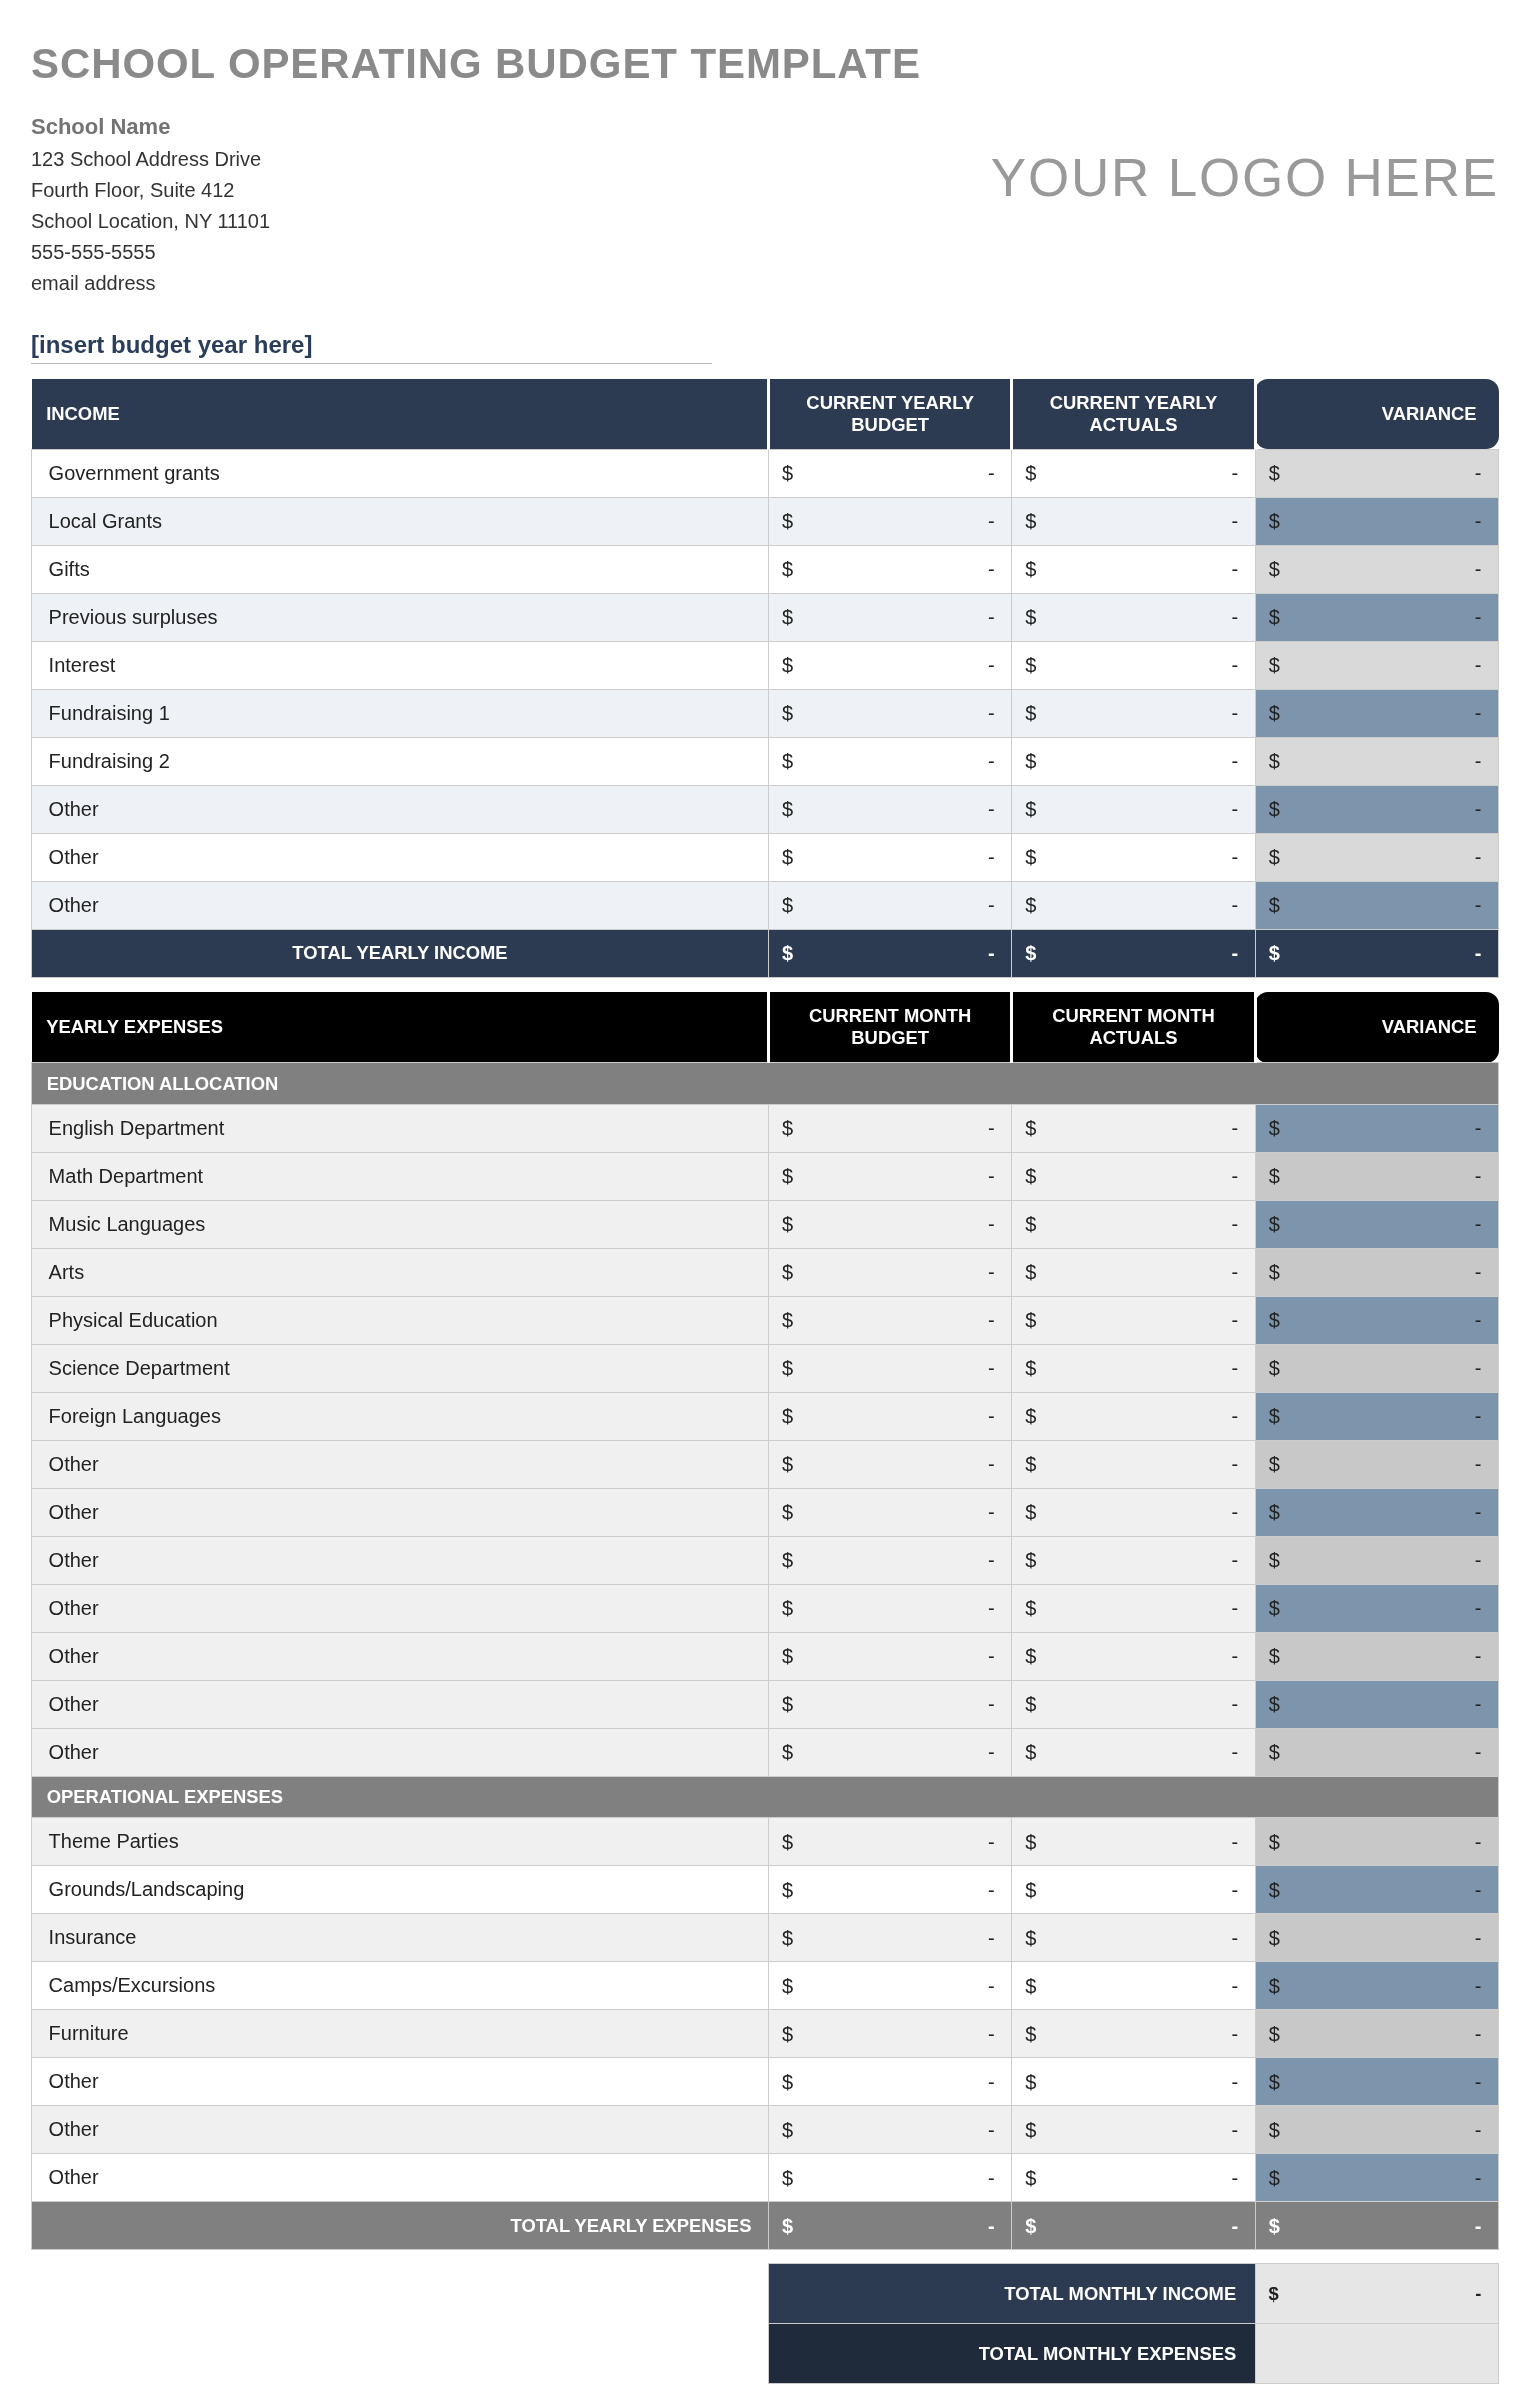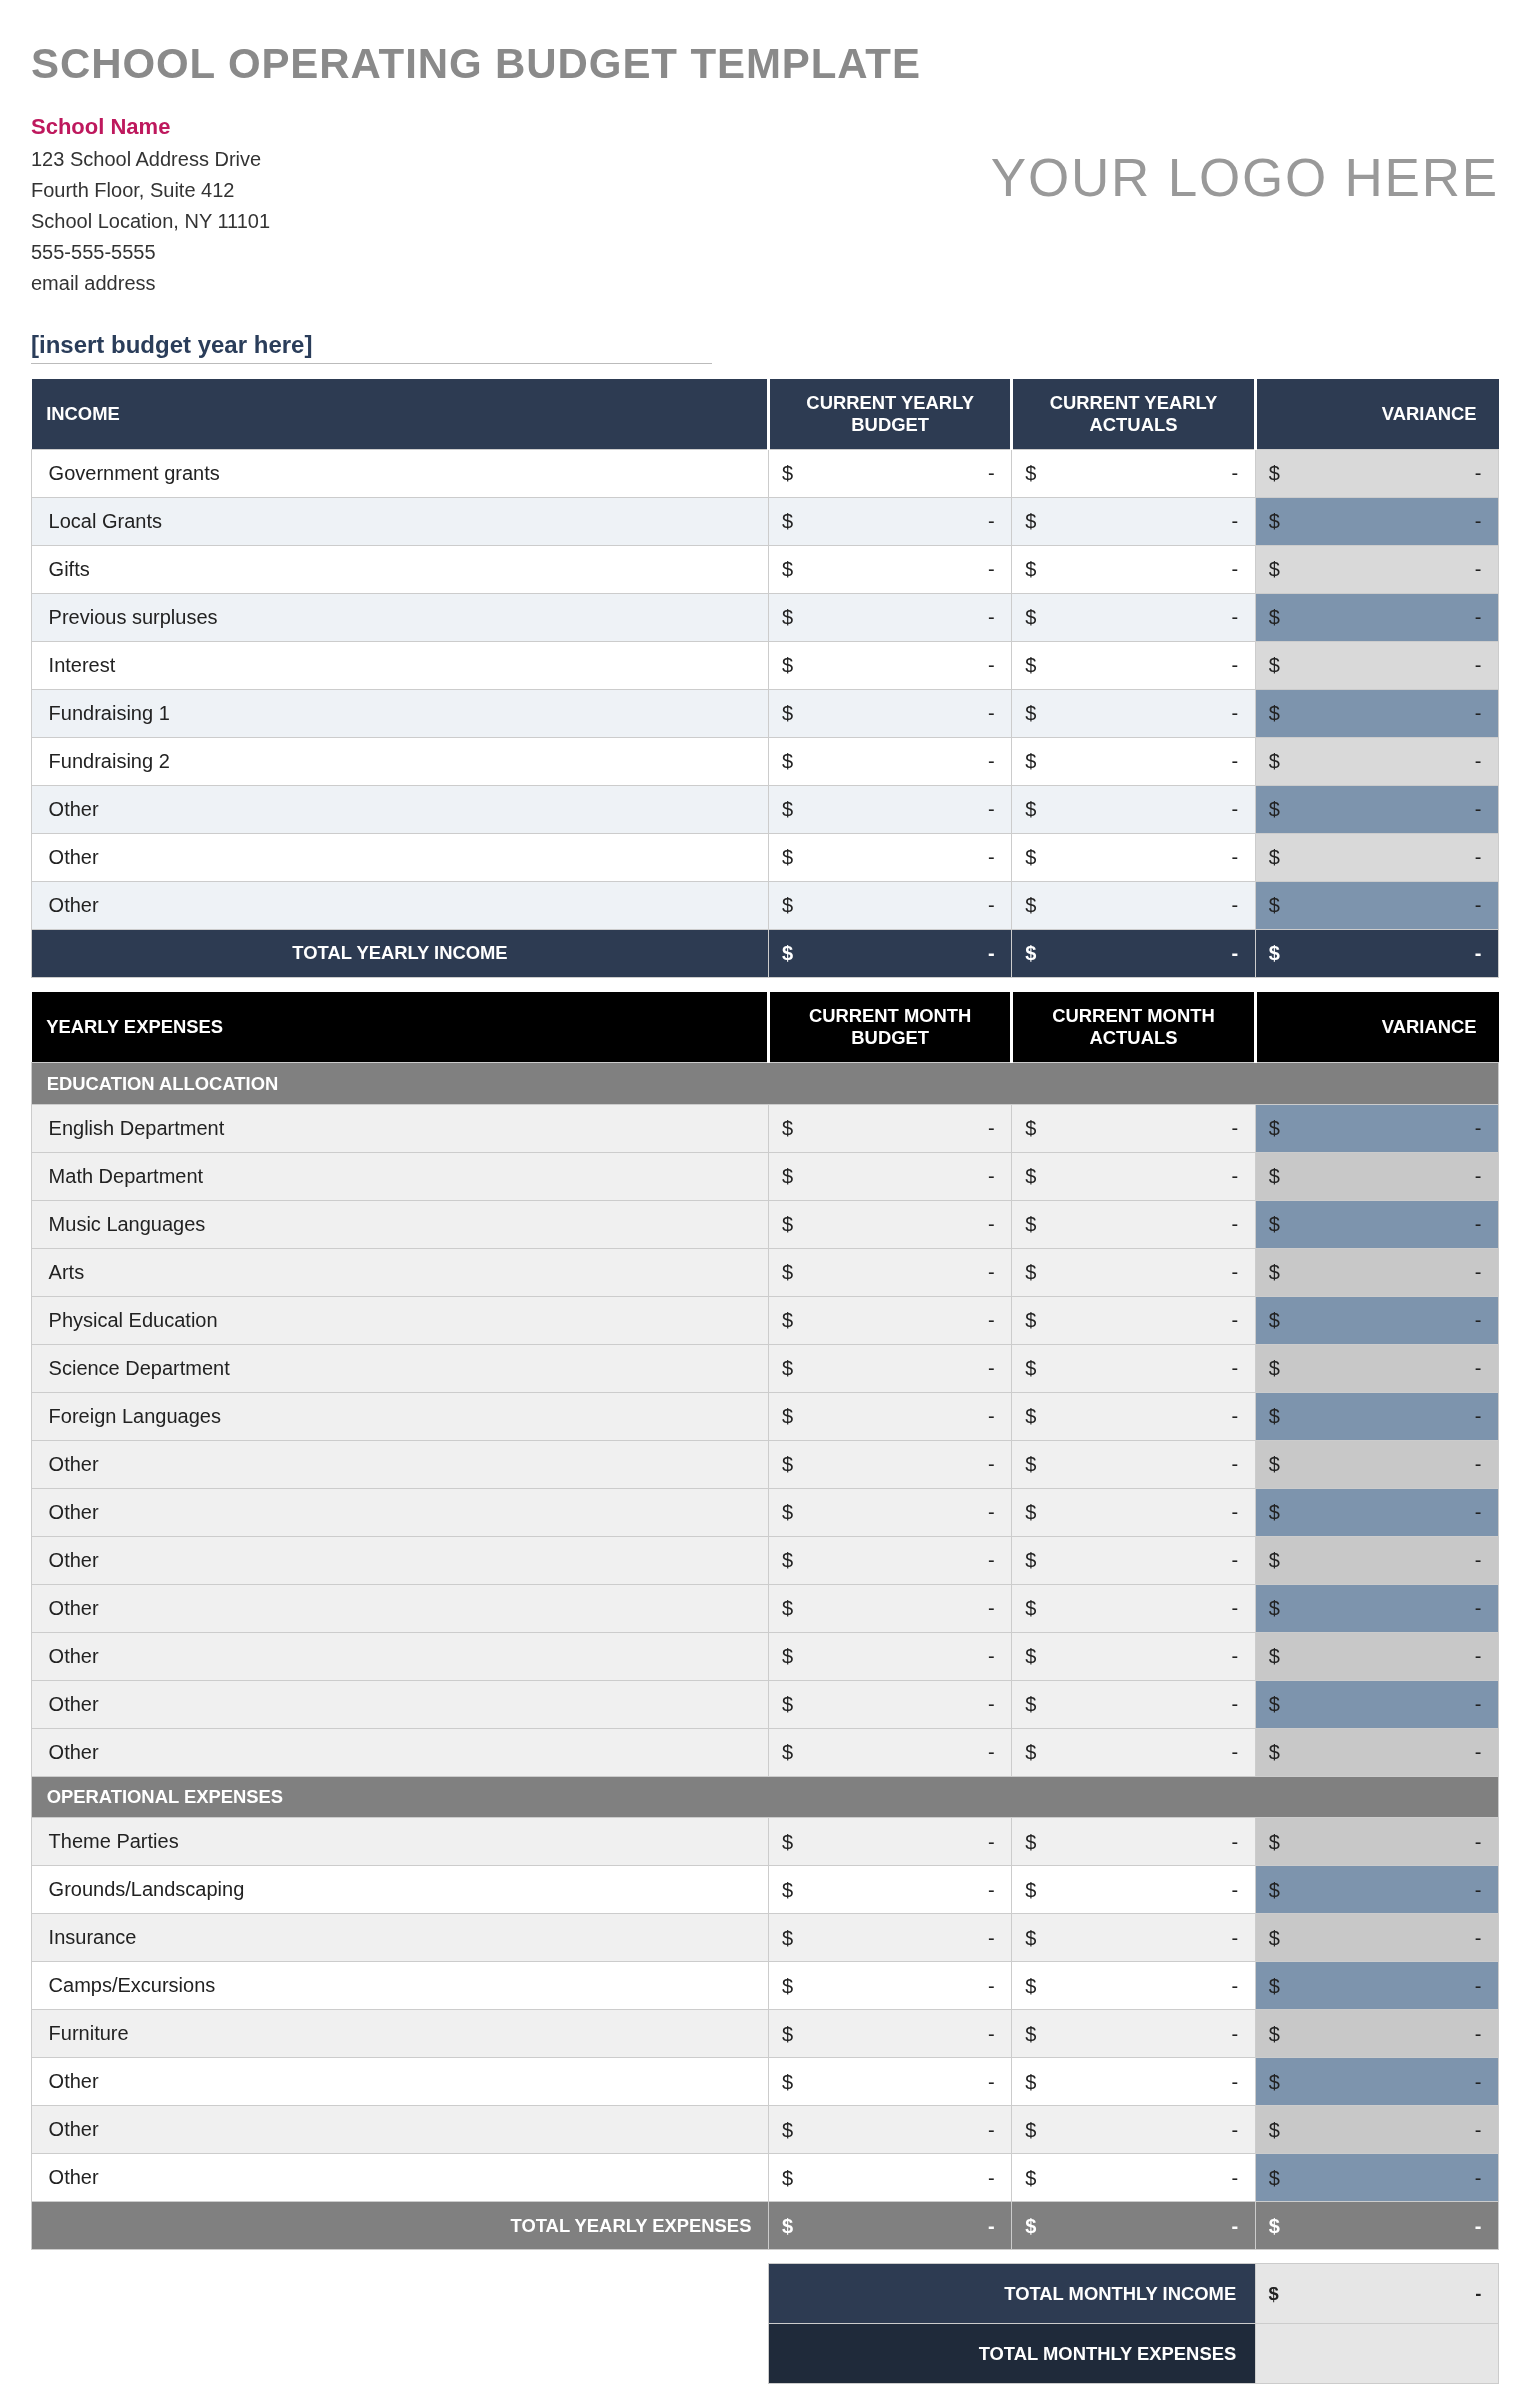--- a/index.html
+++ b/index.html
@@ -13,42 +13,42 @@
   }
   .title {
     font-size: 42px;
     font-weight: bold;
     color: #8a8a8a;
     letter-spacing: 0.9px;
     margin: 9.2px 0 22px 0;
   }
   .header-block { display: flex; justify-content: space-between; align-items: flex-start; }
   .school-info { font-size: 20px; line-height: 1.55; color: #333; }
-  .school-name { font-weight: bold; font-size: 22px; color:#be185d; }
+  .school-name { font-weight: bold; font-size: 22px; color:#737373; }
   .logo-placeholder {
     font-size: 53px;
     color: #999;
     letter-spacing: 1.8px;
     font-weight: 300;
     padding-top: 37px;
   }
   .budget-year {
     margin-top: 32px;
     font-size: 24px;
     font-weight: bold;
     color: #2a3d5a;
     border-bottom: 1.8px solid #bbb;
     width: 681px;
     padding-bottom: 3.7px;
   }
   table { border-collapse: collapse; width: 100%; margin-top: 14.7px; table-layout: fixed; }
   td, th { padding: 0; }
   .hdr { color: #fff; font-weight: bold; font-size: 18.4px; }
   .hdr td { padding: 13px 14.7px; border-right: 3.7px solid #fff; }
-  .hdr td:last-child { border-right: none; }
+  .hdr td:last-child { border-right: none; border-radius: 13px; }
   .col-label { width: 736px; text-align: left; }
   .col-num { width: 232px; text-align: center; }
   .hdr .col-num.right { text-align: right; padding-right: 22px; }
   .row td { border: 0.9px solid #ccc; font-size: 20px; height: 48px; }
   .row .label { padding: 0 16.6px; }
   .money { position: relative; }
   .money .cur { position: absolute; left: 13px; top: 50%; transform: translateY(-50%); }
   .money .val { position: absolute; right: 16.6px; top: 50%; transform: translateY(-50%); }
   .bg-navy { background: #2d3b52; }
   .bg-black { background: #000; }

